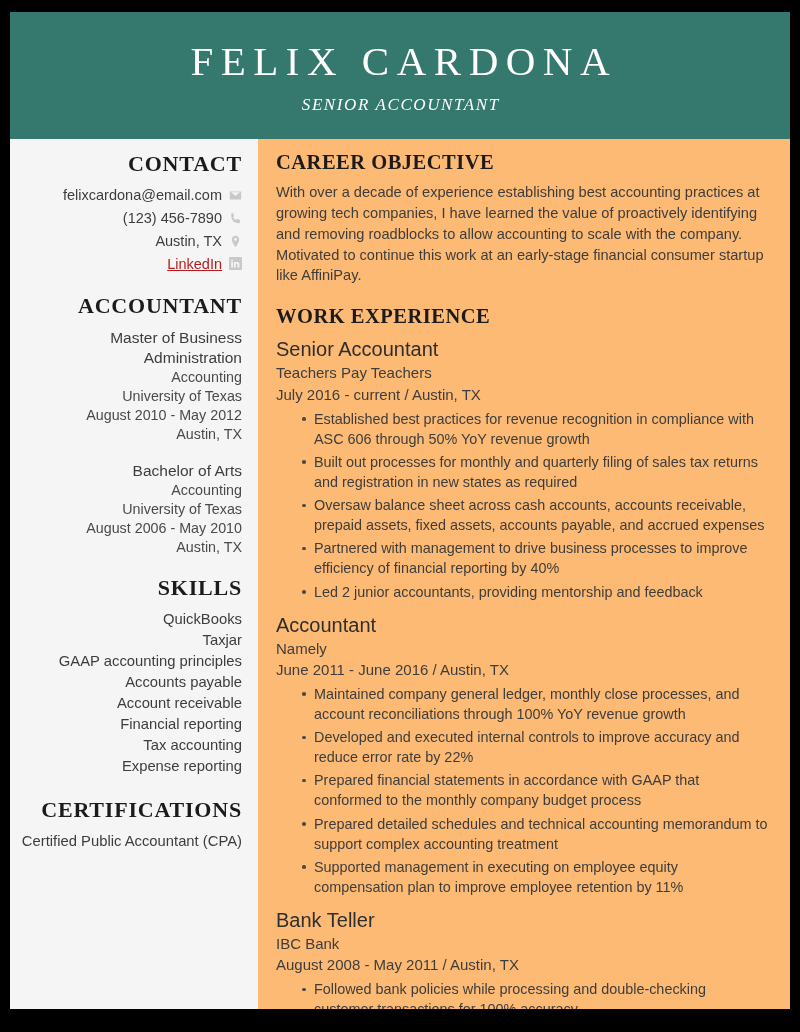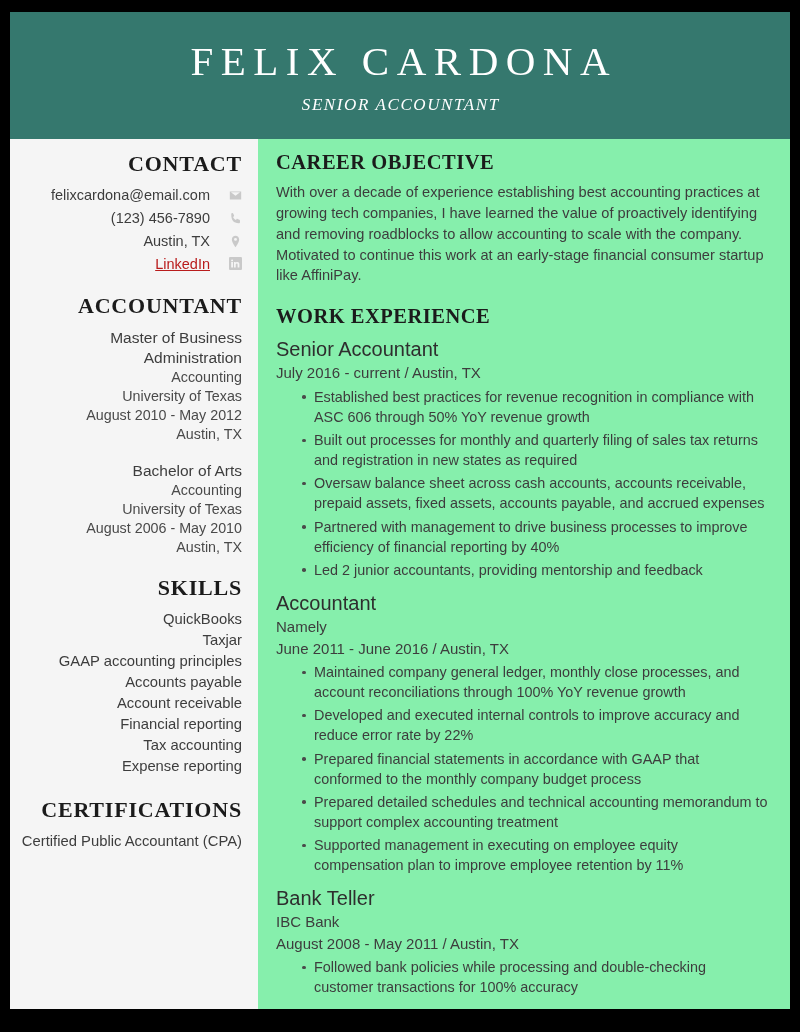--- a/index.html
+++ b/index.html
@@ -69,42 +69,42 @@
   .sidebar {
     width: 248px;
     flex: 0 0 248px;
     background: #F5F5F5;
     padding: 12px 16px 0 10px;
     text-align: right;
   }
 
   .main {
     flex: 1 1 auto;
-    background: #86efac;
+    background: #fdba74;
     padding: 12px 22px 0 18px;
   }
 
   
   .side-heading {
     font-family: "Liberation Serif", serif;
     font-weight: bold;
     font-size: 22px;
     letter-spacing: 0.8px;
     color: #1b1b1b;
     margin-bottom: 9px;
   }
   .side-section { margin-bottom: 20px; }
   .side-section.education-sec { margin-bottom: 18px; }
 
   
   .contact-row {
     display: flex;
     align-items: center;
     justify-content: flex-end;
-    gap: 19px;
+    gap: 7px;
     margin-bottom: 4px;
     font-size: 14.5px;
     color: #3d3d3d;
     line-height: 1.3;
   }
   .contact-text { white-space: nowrap; }
   .contact-link {
     color: #b91c1c;
     text-decoration: underline;
     white-space: nowrap;
@@ -302,20 +302,21 @@
         <div>
           <div class="main-heading">CAREER OBJECTIVE</div>
           <div class="objective-text">With over a decade of experience establishing best accounting practices at growing tech companies, I have learned the value of proactively identifying and removing roadblocks to allow accounting to scale with the company. Motivated to continue this work at an early-stage financial consumer startup like AffiniPay.</div>
         </div>
 
         <div class="work-section">
           <div class="main-heading">WORK EXPERIENCE</div>
 
           <div class="job">
             <div class="job-title">Senior Accountant</div>
+            <div class="job-company">Teachers Pay Teachers</div>
             <div class="job-meta">July 2016 - current  /  Austin, TX</div>
             <ul class="bullets">
               <li>Established best practices for revenue recognition in compliance with ASC 606 through 50% YoY revenue growth</li>
               <li>Built out processes for monthly and quarterly filing of sales tax returns and registration in new states as required</li>
               <li>Oversaw balance sheet across cash accounts, accounts receivable, prepaid assets, fixed assets, accounts payable, and accrued expenses</li>
               <li>Partnered with management to drive business processes to improve efficiency of financial reporting by 40%</li>
               <li>Led 2 junior accountants, providing mentorship and feedback</li>
             </ul>
           </div>
 

